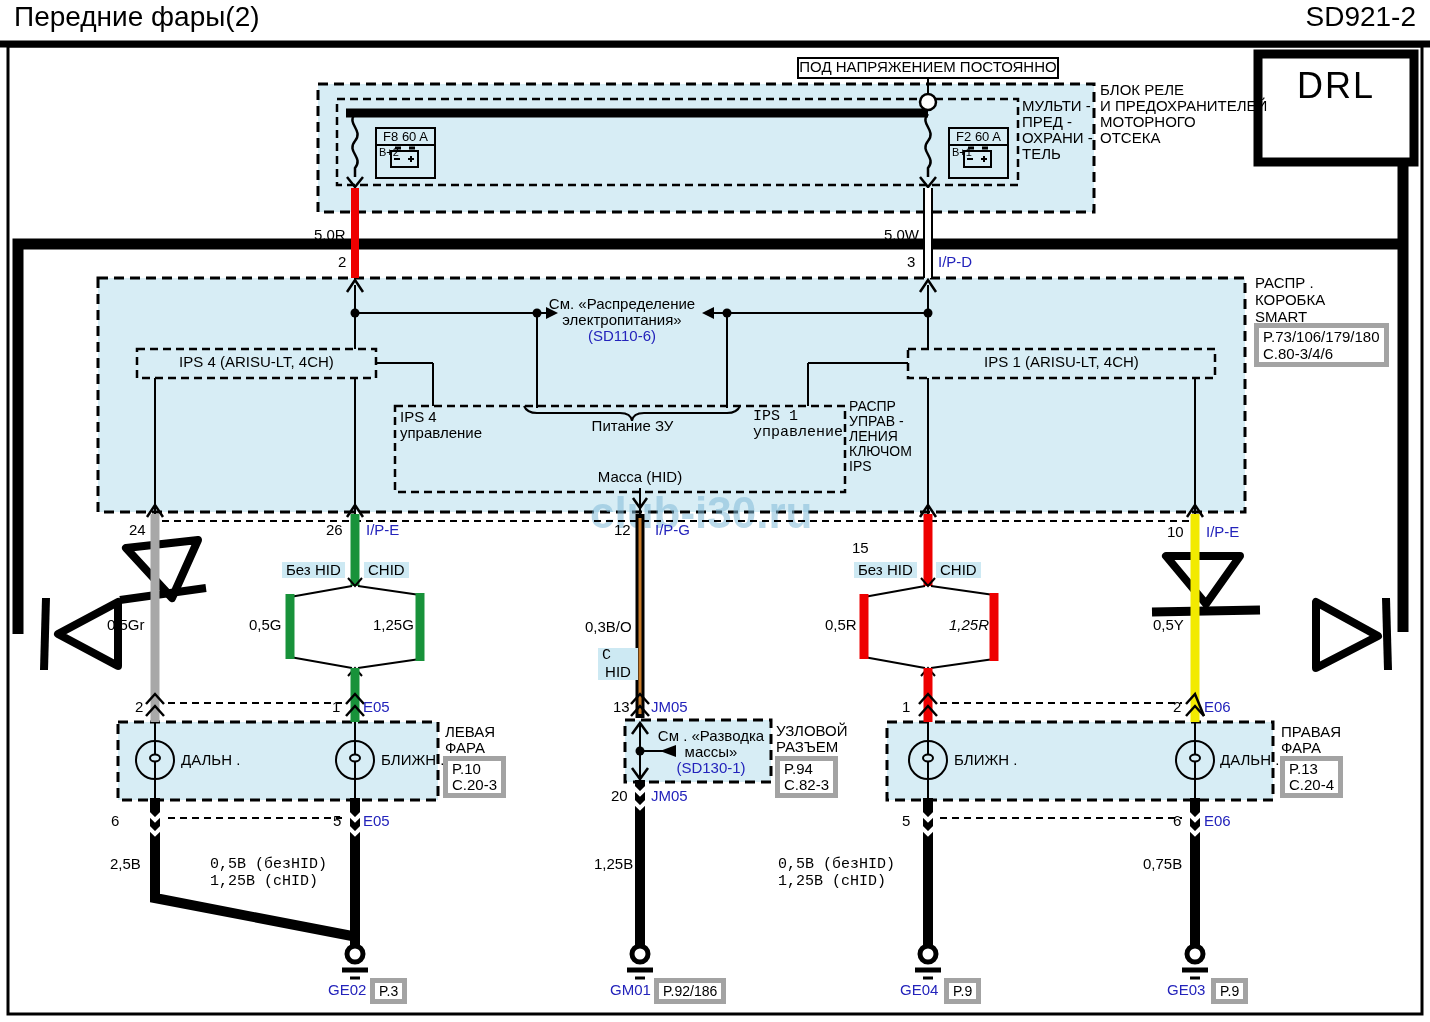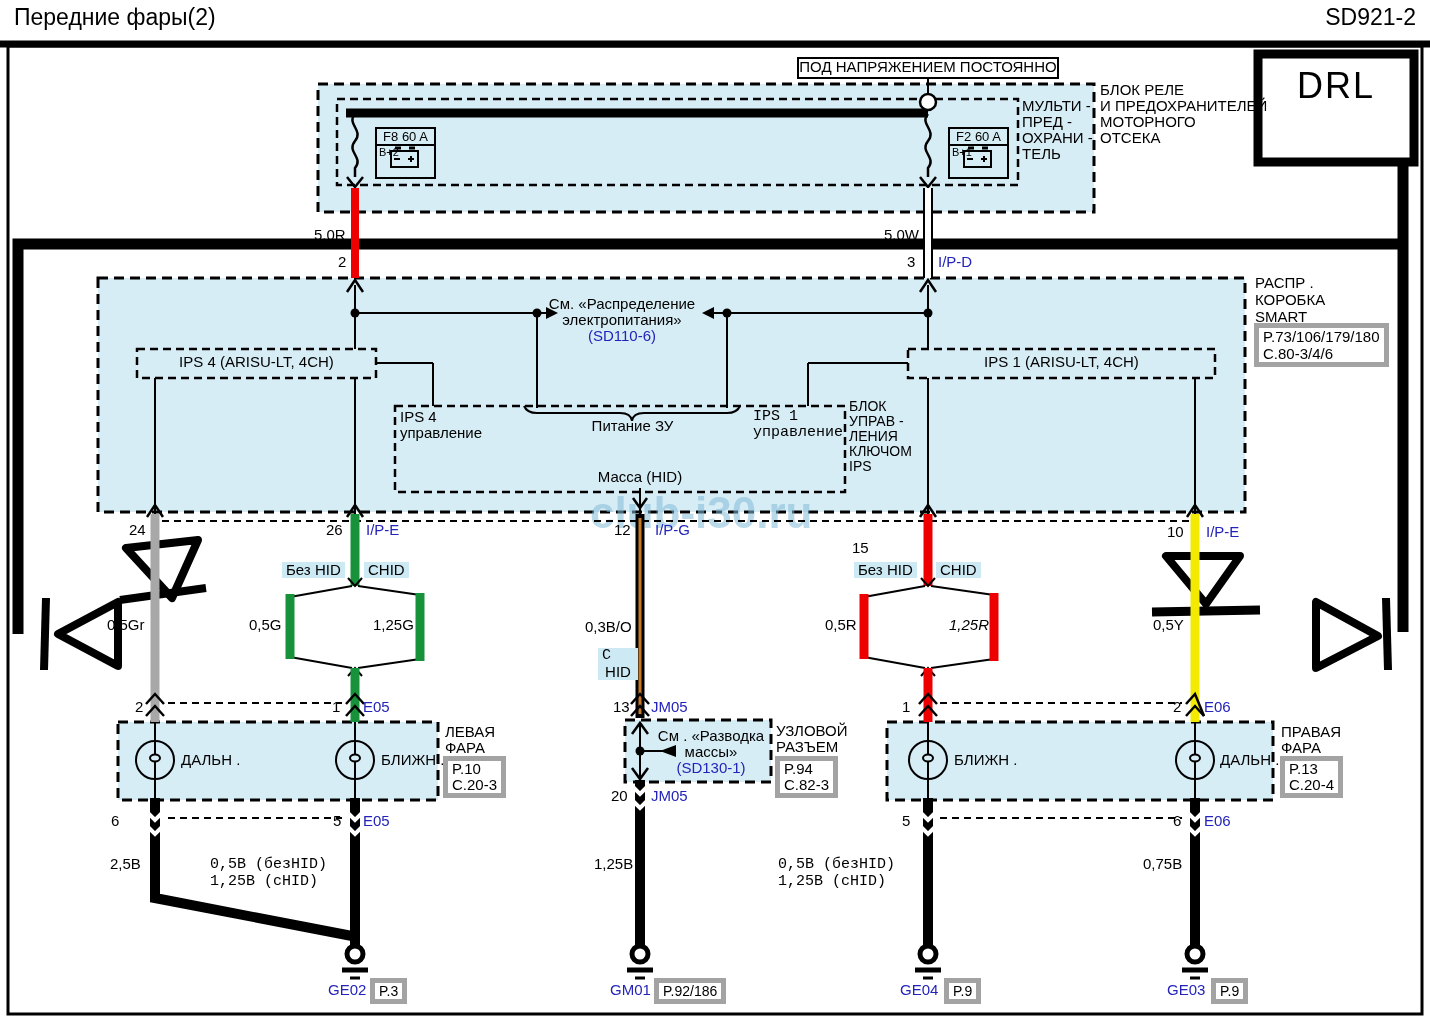--- a/index.html
+++ b/index.html
@@ -5,21 +5,21 @@
   html,body{margin:0;padding:0;background:#fff;}
   #stage{position:relative;width:1430px;height:1022px;background:#fff;overflow:hidden;
          font-family:"Liberation Sans",sans-serif;}
   #diagram-svg{position:absolute;left:0;top:0;z-index:1;}
   .lbl{position:absolute;font-size:15px;line-height:16px;color:#000;white-space:nowrap;z-index:3;}
   .blue{color:#2323bb;}
   .tag{background:#cde9f3;padding:0 4px;}
   .boxed{border:5px solid #a3a3a3;background:#fff;padding:0 4px;}
   .ctr{text-align:center;}
   .rt{text-align:left;font-family:Liberation Mono, monospace;}
-  .big-title{font-size:23px;}
+  .big-title{font-size:28px;}
   .fusebox{position:absolute;border:2px solid #000;z-index:3;}
   .fusebox .fname{font-size:13px;text-align:center;border-bottom:2px solid #000;line-height:15px;}
   .fusebox .fterm{font-size:11px;line-height:12px;padding-left:2px;}
   .drl-text{font-size:36px;letter-spacing:2px;}
 </style>
 </head>
 <body>
 
 <div id="stage">
 
@@ -290,21 +290,21 @@
   <div>IPS 4</div>
       <div>управление</div>
 </div>
 <div class="lbl ctr" style="left:570px;top:418px;width:125px;">Питание ЗУ</div>
 <div class="lbl rt" style="left:753px;top:409px;width:88px;">
   <div>IPS 1</div>
       <div>управление</div>
 </div>
 <div class="lbl ctr" style="left:583px;top:469px;width:114px;">Масса (HID)</div>
 <div class="lbl" style="left:849px;top:399px;font-size:14px;line-height:15px;">
-  <div>БЛОК</div>
+  <div>РАСПР</div>
       <div>УПРАВ -</div>
   <div>ЛЕНИЯ</div>
       <div>КЛЮЧОМ</div>
   <div>IPS</div>
 </div>
 
 <div class="lbl" style="left:1255px;top:274px;line-height:17px;">
   <div>РАСПР .</div>
       <div>КОРОБКА</div>
   <div>SMART</div>

